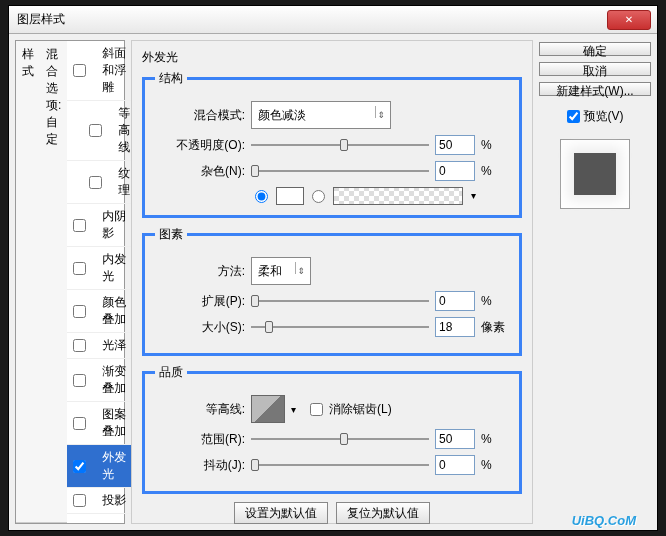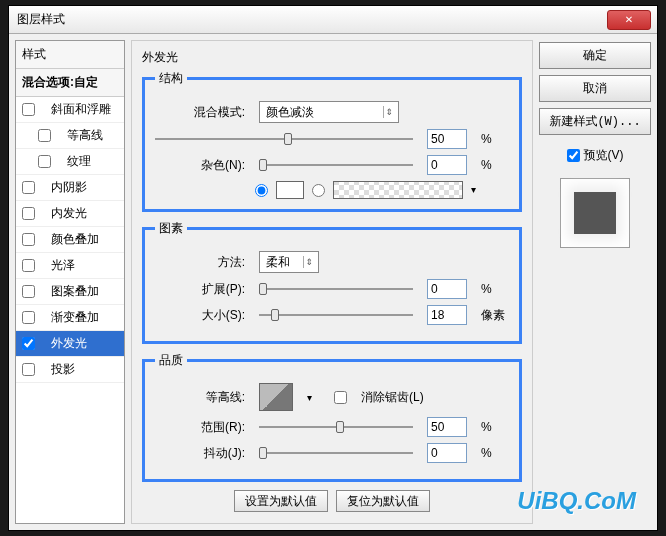--- a/index.html
+++ b/index.html
@@ -3,57 +3,57 @@
 <meta charset="utf-8">
 <style>
 * { box-sizing: border-box; margin: 0; padding: 0; font-family: "Microsoft YaHei", "SimSun", sans-serif; font-size: 12px; }
 body { background: #1a1a1a; width: 666px; height: 536px; position: relative; }
 .outer { position: absolute; top: 5px; left: 8px; width: 650px; height: 526px; background: #b91c1c; border: 1px solid #000; }
 .titlebar { height: 28px; background: linear-gradient(#fff, #e8e8e8); display: flex; align-items: center; justify-content: space-between; padding: 0 0 0 8px; border-bottom: 1px solid #aaa; }
 .titlebar span { font-size: 12px; }
 .close-btn { width: 44px; height: 20px; background: linear-gradient(#e06060, #c83030); color: #fff; border: 1px solid #a02020; border-radius: 3px; display: flex; align-items: center; justify-content: center; margin-right: 6px; cursor: pointer; font-size: 10px; }
 .dialog-body { background: #f0f0f0; height: calc(100% - 28px); display: flex; padding: 6px; gap: 6px; }
 
-.left-panel { width: 110px; border: 1px solid #999; background: #fff; display: flex; flex-direction: column; }
+.left-panel { width: 110px; border: 1px solid #999; background: #fff; display: flex; }
 .left-head { padding: 5px 6px; border-bottom: 1px solid #ccc; background: #f6f6f6; }
-.left-sub { padding: 5px 6px; border-bottom: 1px solid #ccc; background: #f6f6f6; font-weight: bold; }
+.left-sub { padding: 5px 6px; border-bottom: 1px solid #ccc; background: #f6f6f6; }
 .left-item { padding: 4px 6px; display: flex; align-items: center; gap: 16px; border-bottom: 1px solid #eee; cursor: pointer; }
 .left-item.indent { padding-left: 22px; }
 .left-item.selected { background: #2f6fcf; color: #fff; }
 .left-item input[type=checkbox] { width: 13px; height: 13px; }
 
 .middle { flex: 1; border: 1px solid #ccc; padding: 8px 10px; background: #f0f0f0; }
 .section-title { margin-bottom: 4px; }
 fieldset { border: 3px solid #3b82f6; padding: 8px 10px 10px; margin-bottom: 8px; }
 legend { padding: 0 4px; }
-.row { display: flex; align-items: center; margin: 6px 0; gap: 14px; }
+.row { display: flex; align-items: center; margin: 6px 0; gap: 6px; }
 .row .lab { width: 90px; text-align: right; }
 .row .slider { flex: 1; height: 14px; position: relative; }
 .track { position: absolute; top: 6px; left: 0; right: 0; height: 2px; background: #999; }
 .thumb { position: absolute; top: 1px; width: 8px; height: 12px; background: #e8e8e8; border: 1px solid #666; border-radius: 2px; }
 .row input[type=text] { width: 40px; height: 20px; border: 1px solid #7a9ec6; padding: 0 3px; background: #fff; }
 .row .unit { width: 28px; }
-.select { height: 22px; border: 1px solid #888; background: #fff; padding: 0 18px 0 6px; position: relative; display: inline-flex; align-items: center; min-width: 80px; }
+.select { height: 28px; border: 1px solid #888; background: #fff; padding: 0 18px 0 6px; position: relative; display: inline-flex; align-items: center; min-width: 80px; }
 .select::after { content: ""; position: absolute; right: 4px; top: 4px; width: 10px; height: 12px; border-left: 1px solid #aaa; }
 .select .arrow { position: absolute; right: 5px; font-size: 9px; color: #555; }
 .radio-row { display: flex; align-items: center; gap: 8px; margin: 6px 0 0 100px; }
 .swatch { width: 28px; height: 18px; border: 1px solid #666; background: #fff; }
 .grad { width: 130px; height: 18px; border: 1px solid #666; background: repeating-conic-gradient(#ddd 0 25%, #fff 0 50%) 0/10px 10px; position: relative; }
 .grad .arrow { position: absolute; right: -14px; top: 2px; font-size: 10px; }
 .contour-box { width: 34px; height: 28px; border: 1px solid #666; background: linear-gradient(135deg, #bbb 0 50%, #777 50% 100%); }
 .bottom-btns { display: flex; gap: 8px; justify-content: center; margin-top: 4px; }
 .btn { height: 22px; padding: 0 10px; border: 1px solid #888; background: linear-gradient(#fefefe,#e2e2e2); cursor: pointer; display: inline-flex; align-items: center; }
 
 .right-panel { width: 112px; display: flex; flex-direction: column; gap: 6px; padding-top: 2px; }
-.rbtn { height: 27px; border: 1px solid #888; background: linear-gradient(#fefefe,#e2e2e2); cursor: pointer; font-family: Liberation Mono, monospace; }
+.rbtn { height: 14px; border: 1px solid #888; background: linear-gradient(#fefefe,#e2e2e2); cursor: pointer; }
 .preview-row { display: flex; align-items: center; gap: 4px; margin-top: 6px; justify-content: center; }
 .preview-box { width: 70px; height: 70px; border: 1px solid #999; background: #fff; margin: 8px auto 0; display: flex; align-items: center; justify-content: center; }
 .preview-inner { width: 42px; height: 42px; background: #555; box-shadow: 0 0 12px 6px #eee; }
 
-.watermark { position: absolute; right: 30px; bottom: 21px; font-size: 24px; font-weight: bold; color: #2aa0e0; font-style: italic; text-shadow: 1px 1px 0 #fff; }
+.watermark { position: absolute; right: 30px; bottom: 8px; font-size: 13px; font-weight: bold; color: #2aa0e0; font-style: italic; text-shadow: 1px 1px 0 #fff; }
 </style>
 </head>
 <body>
 
 <div class="outer">
   <div class="titlebar">
     <span>图层样式</span>
     <div class="close-btn">✕</div>
   </div>
   <div class="dialog-body">
@@ -85,25 +85,25 @@
           <div class="left-item">
             <input type="checkbox" style="">
             <span>颜色叠加</span>
           </div>
           <div class="left-item">
             <input type="checkbox" style="">
             <span>光泽</span>
           </div>
           <div class="left-item">
             <input type="checkbox" style="">
+            <span>渐变叠加</span>
+          </div>
+          <div class="left-item">
+            <input type="checkbox" style="">
             <span>图案叠加</span>
-          </div>
-          <div class="left-item">
-            <input type="checkbox" style="">
-            <span>渐变叠加</span>
           </div>
           <div class="left-item selected">
             <input type="checkbox" checked="" style="">
             <span>外发光</span>
           </div>
           <div class="left-item">
             <input type="checkbox" style="">
             <span>投影</span>
           </div>
         </div>
@@ -115,20 +115,21 @@
       <fieldset>
         <legend>结构</legend>
         <div class="row">
           <span class="lab">混合模式:</span>
           <div class="select" style="min-width:140px">
             <span>颜色减淡</span>
               <span class="arrow">⇕</span>
           </div>
         </div>
         <div class="row">
+          <span class="lab">不透明度(O):</span>
           <div class="slider">
               <div class="track"></div>
               <div class="thumb" style="left:50%"></div>
             </div>
           <input type="text" value="50" style="">
           <span class="unit">%</span>
         </div>
         <div class="row">
           <span class="lab">杂色(N):</span>
           <div class="slider">

